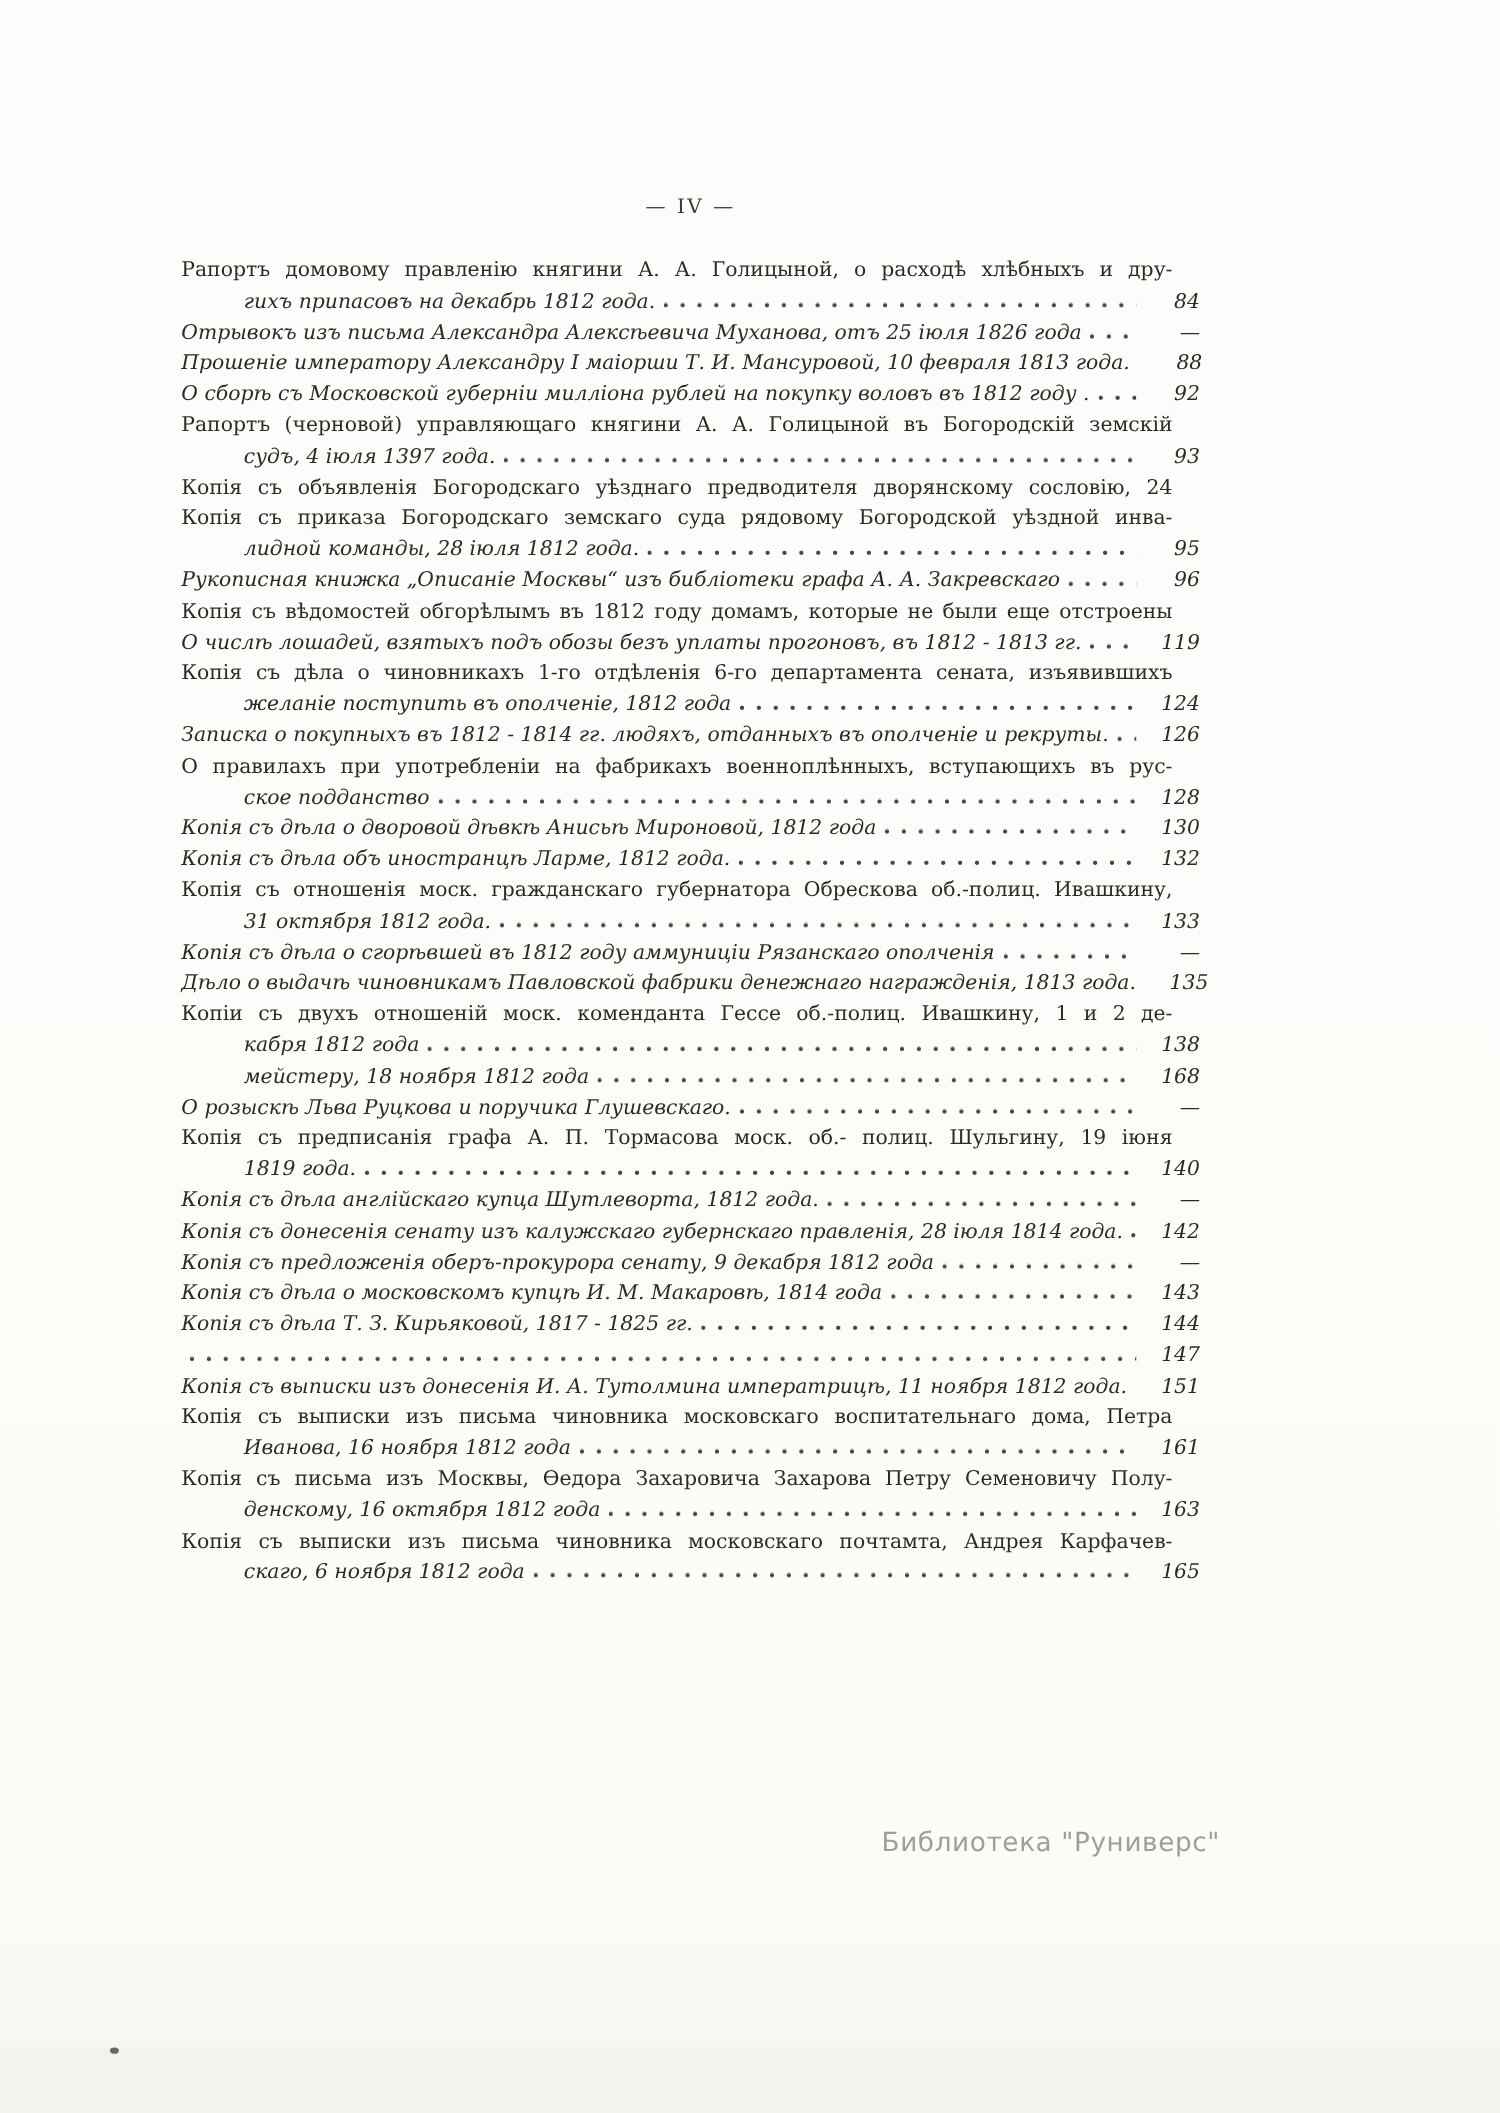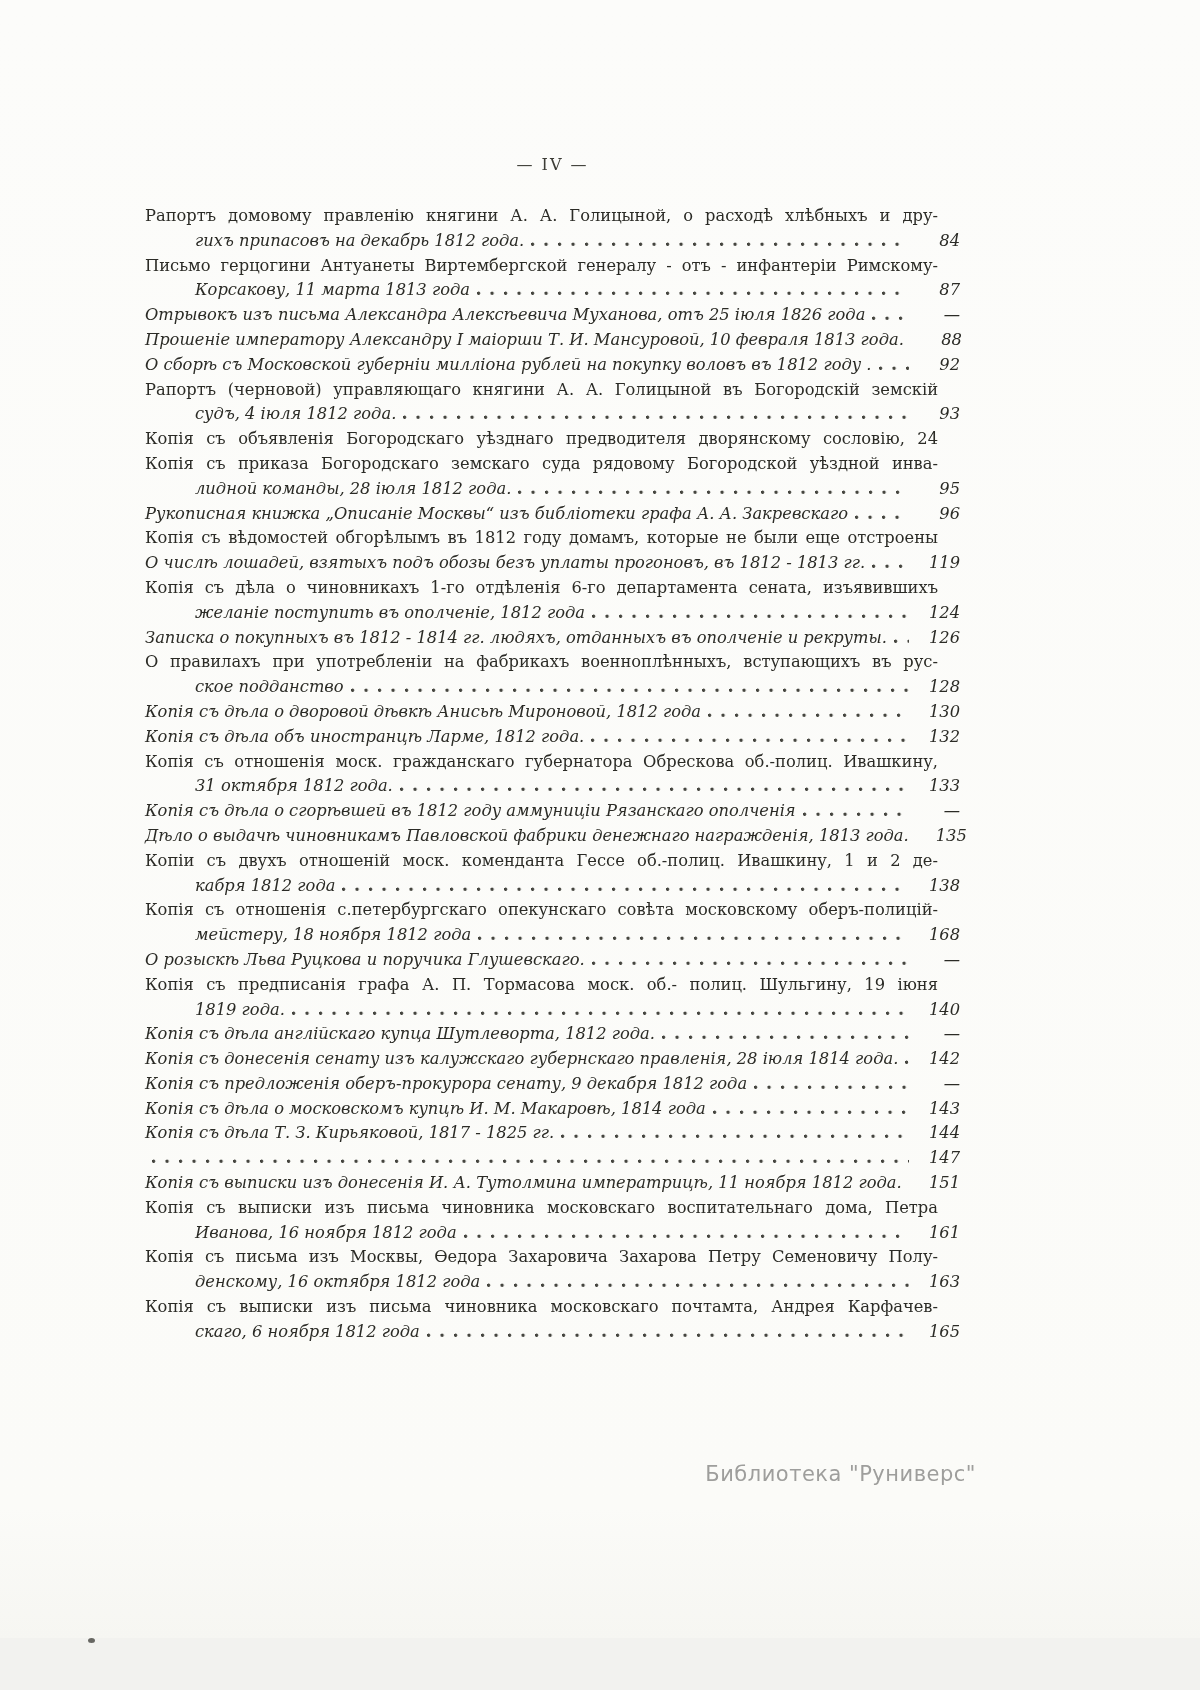--- a/index.html
+++ b/index.html
@@ -95,28 +95,20 @@
   <div class="toc">
       <div class="entry">
         <div class="line">Рапортъ домовому правленію княгини А. А. Голицыной, о расходѣ хлѣбныхъ и дру-</div>
         <div class="lastline cont">
           <span class="txt">гихъ припасовъ на декабрь 1812 года.</span>
           <span class="leader"></span>
           <span class="pagenum">84</span>
         </div>
       </div>
       <div class="entry">
-        <div class="line">Письмо герцогини Антуанеты Виртембергской генералу - отъ - инфантеріи Римскому-</div>
-        <div class="lastline cont">
-          <span class="txt">Корсакову, 11 марта 1813 года</span>
-          <span class="leader"></span>
-          <span class="pagenum">87</span>
-        </div>
-      </div>
-      <div class="entry">
         <div class="lastline">
           <span class="txt">Отрывокъ изъ письма Александра Алексѣевича Муханова, отъ 25 іюля 1826 года</span>
           <span class="leader"></span>
           <span class="pagenum">—</span>
         </div>
       </div>
       <div class="entry">
         <div class="lastline">
           <span class="txt">Прошеніе императору Александру I маіорши Т. И. Мансуровой, 10 февраля 1813 года.</span>
           <span class="leader"></span>
@@ -126,21 +118,21 @@
       <div class="entry">
         <div class="lastline">
           <span class="txt">О сборѣ съ Московской губерніи милліона рублей на покупку воловъ въ 1812 году .</span>
           <span class="leader"></span>
           <span class="pagenum">92</span>
         </div>
       </div>
       <div class="entry">
         <div class="line">Рапортъ (черновой) управляющаго княгини А. А. Голицыной въ Богородскій земскій</div>
         <div class="lastline cont">
-          <span class="txt">судъ, 4 іюля 1812 года.</span>
+          <span class="txt">судъ, 4 іюля 1397 года.</span>
           <span class="leader"></span>
           <span class="pagenum">93</span>
         </div>
       </div>
       <div class="entry">
         <div class="line">Копія съ объявленія Богородскаго уѣзднаго предводителя дворянскому сословію, 24</div>
       </div>
       <div class="entry">
         <div class="line">Копія съ приказа Богородскаго земскаго суда рядовому Богородской уѣздной инва-</div>
         <div class="lastline cont">
@@ -227,21 +219,20 @@
       </div>
       <div class="entry">
         <div class="line">Копіи съ двухъ отношеній моск. коменданта Гессе об.-полиц. Ивашкину, 1 и 2 де-</div>
         <div class="lastline cont">
           <span class="txt">кабря 1812 года</span>
           <span class="leader"></span>
           <span class="pagenum">138</span>
         </div>
       </div>
       <div class="entry">
-        <div class="line">Копія съ отношенія с.петербургскаго опекунскаго совѣта московскому оберъ-полицій-</div>
         <div class="lastline cont">
           <span class="txt">мейстеру, 18 ноября 1812 года</span>
           <span class="leader"></span>
           <span class="pagenum">168</span>
         </div>
       </div>
       <div class="entry">
         <div class="lastline">
           <span class="txt">О розыскѣ Льва Руцкова и поручика Глушевскаго.</span>
           <span class="leader"></span>

